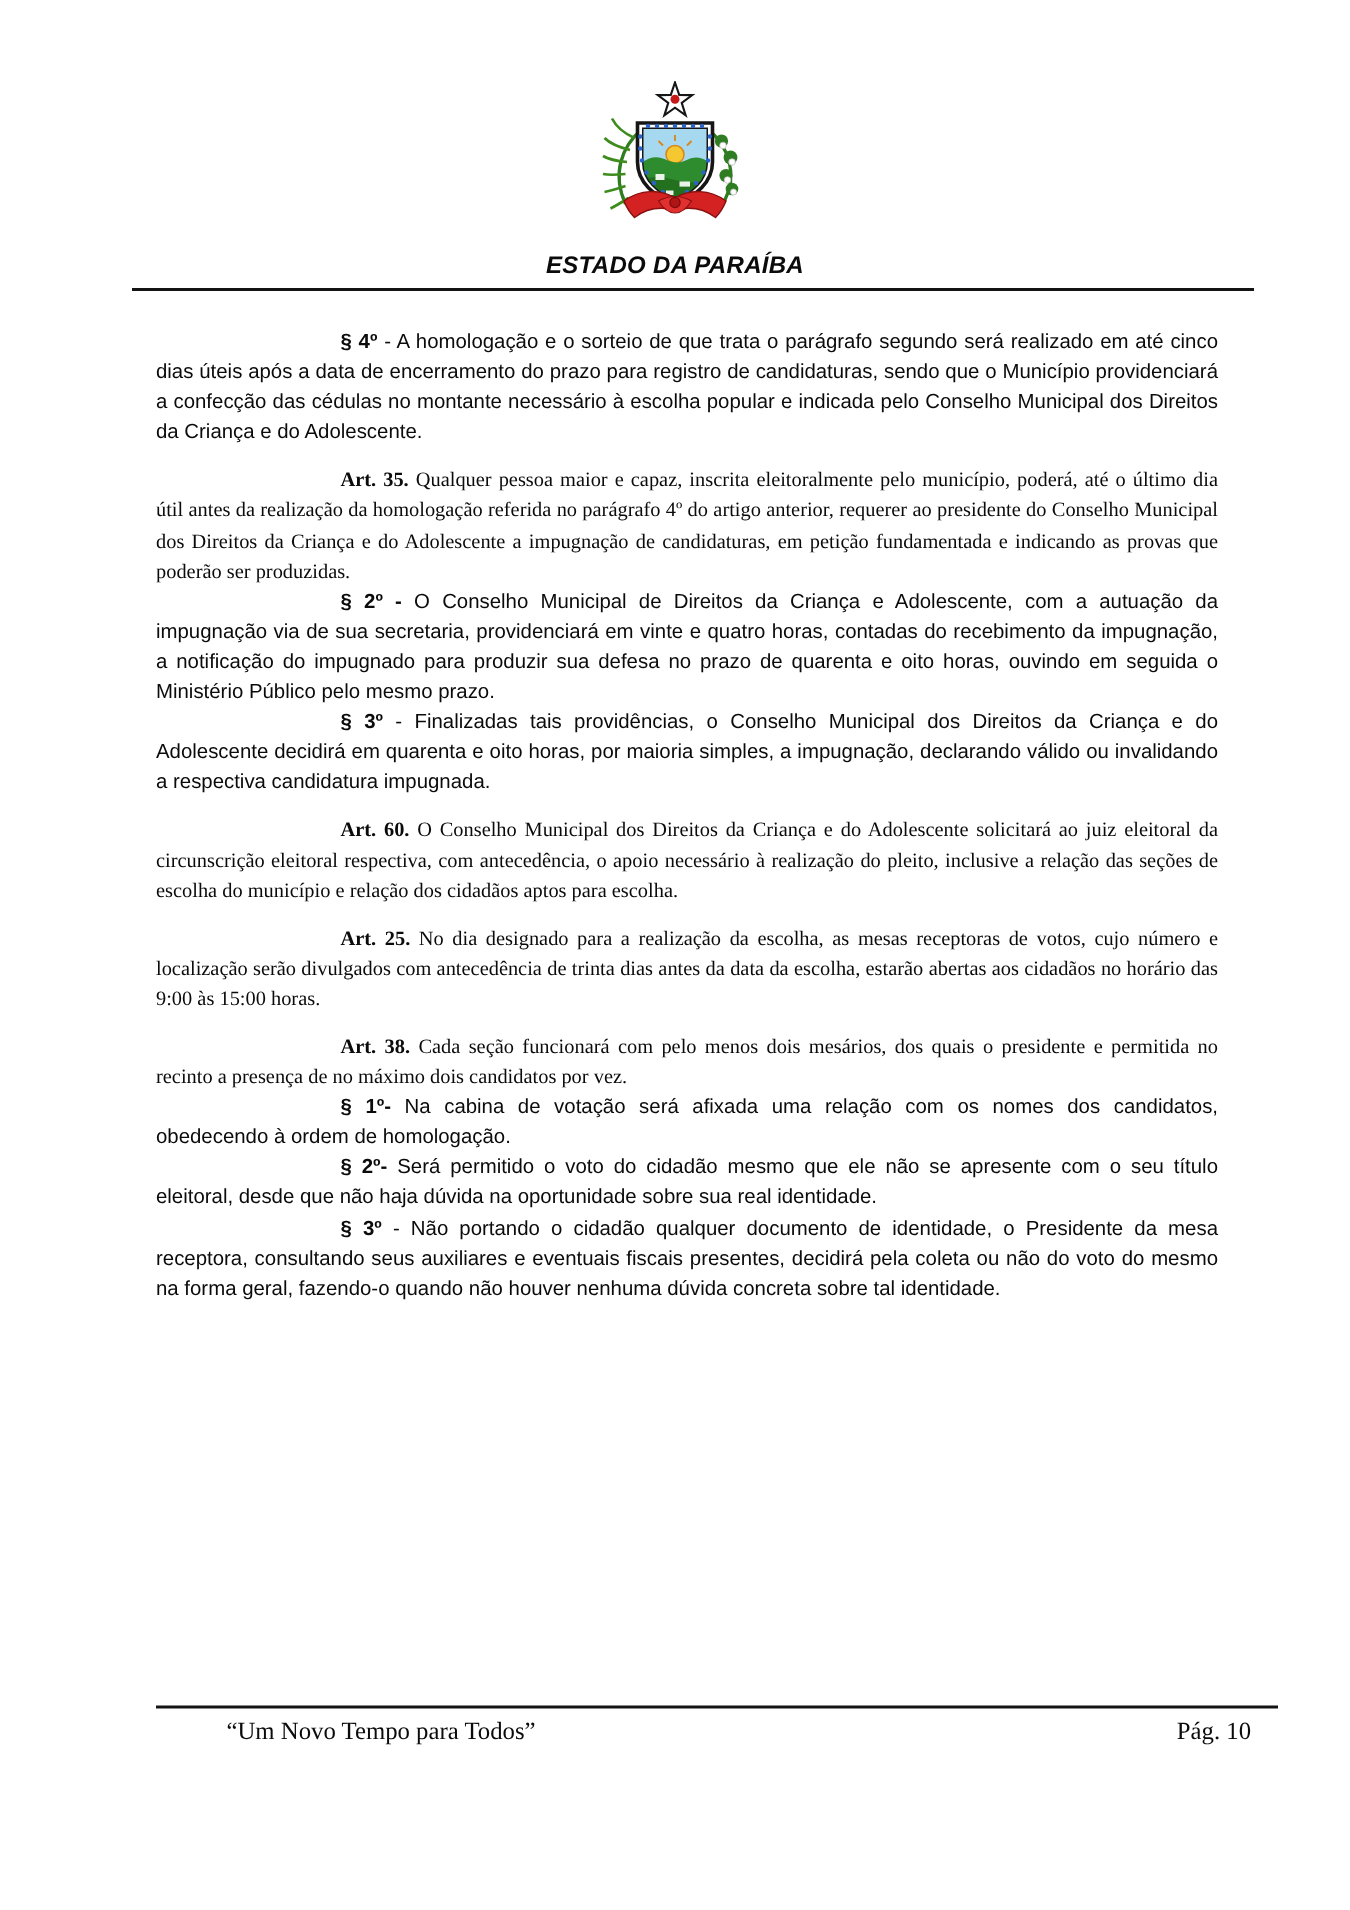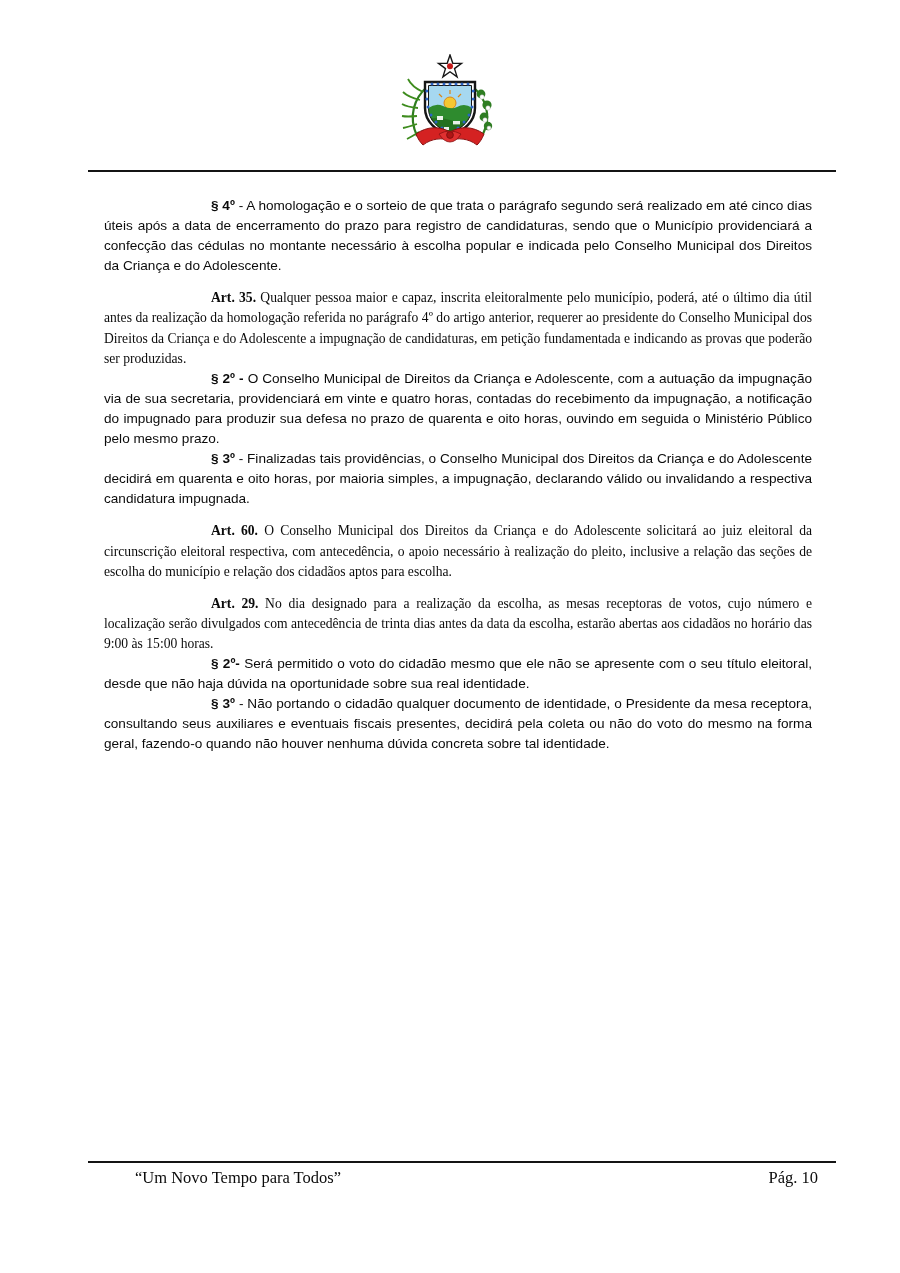--- a/index.html
+++ b/index.html
@@ -29,24 +29,24 @@
 
   
   main.doc-body {
     margin: 24px 88px 0 104px;
     font-size: 13.6px;
     line-height: 20.1px;
     text-align: justify;
   }
   p.para { margin: 0; text-indent: 107px; }
   p.gap  { margin-top: 12px; font-family: Liberation Serif, serif; }
-  .lead  { font-weight: 700; }
+  .lead  { font-weight: 700; margin-left: 16px; }
 
   
-  .footer { position: absolute; left: 88px; top: 1137px; width: 748px; margin-top: 24px; }
+  .footer { position: absolute; left: 104px; top: 1137px; width: 748px; }
   .footer-rule { border-top: 2px solid #141414; }
   .footer-row {
     display: flex; justify-content: space-between; align-items: baseline;
     font-family: "Liberation Serif", serif;
     font-size: 16.5px;
     padding: 5px 18px 0 47px;
   }
 </style>
 </head>
 <body>
@@ -111,30 +111,33 @@
           <circle cx="74" cy="61" r="1.5"></circle>
             <circle cx="69" cy="68" r="1.5"></circle>
             <circle cx="63" cy="74" r="1.5"></circle>
         </g>
 
         <path d="M55 78 c-10 -6 -23 -6 -34 2 c2 5 4 8 7 11 c9 -7 19 -7 27 -5 c8 -2 18 -2 27 5 c3 -3 5 -6 7 -11 c-11 -8 -24 -8 -34 -2 Z" fill="#d42222" stroke="#8a1010" stroke-width="1"></path>
         <path d="M44 80 q11 -6 22 0 q-5 8 -11 8 q-6 0 -11 -8 Z" fill="#e03030" stroke="#8a1010" stroke-width="0.8"></path>
         <circle cx="55" cy="81" r="3.4" fill="#b01515" stroke="#7a0c0c" stroke-width="0.8"></circle>
       </svg>
     </div>
+    <div class="lh-line">ESTADO DA PARAÍBA</div>
     <div class="header-rule"></div>
   </header>
 
   <main class="doc-body">
     <p class="para"><span class="lead">§ 4º</span><span> - A homologação e o sorteio de que trata o parágrafo segundo será realizado em até cinco dias úteis após a data de encerramento do prazo para registro de candidaturas, sendo que o Município providenciará a confecção das cédulas no montante necessário à escolha popular e indicada pelo Conselho Municipal dos Direitos da Criança e do Adolescente.</span></p>
     <p class="para gap"><span class="lead">Art. 35.</span><span> Qualquer pessoa maior e capaz, inscrita eleitoralmente pelo município, poderá, até o último dia útil antes da realização da homologação referida no parágrafo 4º do artigo anterior, requerer ao presidente do Conselho Municipal dos Direitos da Criança e do Adolescente a impugnação de candidaturas, em petição fundamentada e indicando as provas que poderão ser produzidas.</span></p>
     <p class="para"><span class="lead">§ 2º -</span><span> O Conselho Municipal de Direitos da Criança e Adolescente, com a autuação da impugnação via de sua secretaria, providenciará em vinte e quatro horas, contadas do recebimento da impugnação, a notificação do impugnado para produzir sua defesa no prazo de quarenta e oito horas, ouvindo em seguida o Ministério Público pelo mesmo prazo.</span></p>
     <p class="para"><span class="lead">§ 3º</span><span> - Finalizadas tais providências, o Conselho Municipal dos Direitos da Criança e do Adolescente decidirá em quarenta e oito horas, por maioria simples, a impugnação, declarando válido ou invalidando a respectiva candidatura impugnada.</span></p>
     <p class="para gap"><span class="lead">Art. 60.</span><span> O Conselho Municipal dos Direitos da Criança e do Adolescente solicitará ao juiz eleitoral da circunscrição eleitoral respectiva, com antecedência, o apoio necessário à realização do pleito, inclusive a relação das seções de escolha do município e relação dos cidadãos aptos para escolha.</span></p>
-    <p class="para gap"><span class="lead">Art. 29.</span><span> No dia designado para a realização da escolha, as mesas receptoras de votos, cujo número e localização serão divulgados com antecedência de trinta dias antes da data da escolha, estarão abertas aos cidadãos no horário das 9:00 às 15:00 horas.</span></p>
+    <p class="para gap"><span class="lead">Art. 25.</span><span> No dia designado para a realização da escolha, as mesas receptoras de votos, cujo número e localização serão divulgados com antecedência de trinta dias antes da data da escolha, estarão abertas aos cidadãos no horário das 9:00 às 15:00 horas.</span></p>
+    <p class="para gap"><span class="lead">Art. 38.</span><span> Cada seção funcionará com pelo menos dois mesários, dos quais o presidente e permitida no recinto a presença de no máximo dois candidatos por vez.</span></p>
+    <p class="para"><span class="lead">§ 1º-</span><span> Na cabina de votação será afixada uma relação com os nomes dos candidatos, obedecendo à ordem de homologação.</span></p>
     <p class="para"><span class="lead">§ 2º-</span><span> Será permitido o voto do cidadão mesmo que ele não se apresente com o seu título eleitoral, desde que não haja dúvida na oportunidade sobre sua real identidade.</span></p>
     <p class="para"><span class="lead">§ 3º</span><span> - Não portando o cidadão qualquer documento de identidade, o Presidente da mesa receptora, consultando seus auxiliares e eventuais fiscais presentes, decidirá pela coleta ou não do voto do mesmo na forma geral, fazendo-o quando não houver nenhuma dúvida concreta sobre tal identidade.</span></p>
   </main>
 
   <footer class="footer">
     <div class="footer-rule"></div>
     <div class="footer-row">
       <span>“Um Novo Tempo para Todos”</span>
       <span>Pág. 10</span>
     </div>

